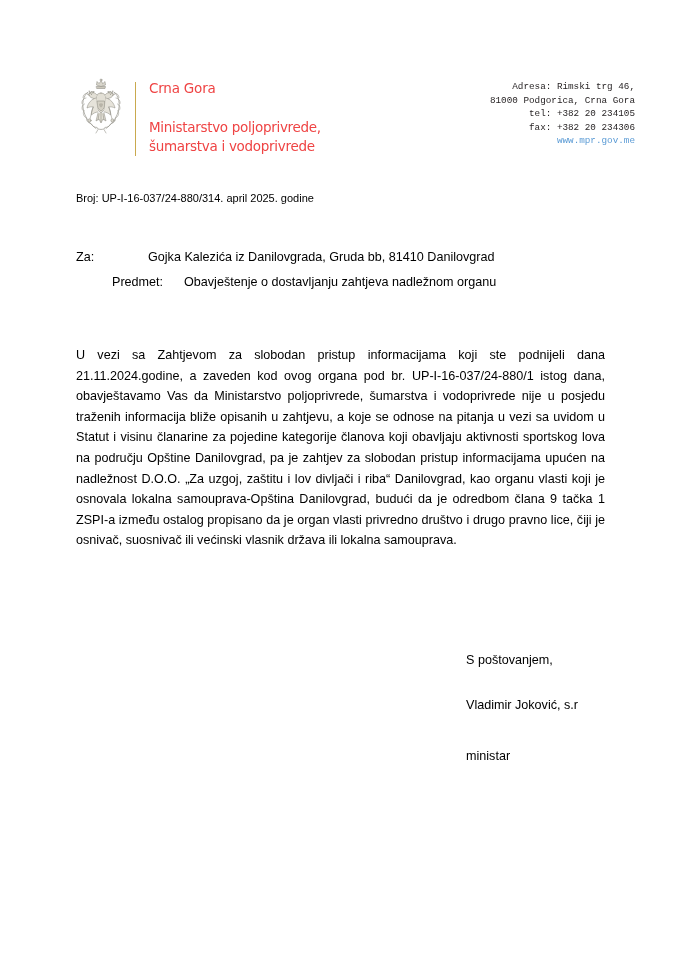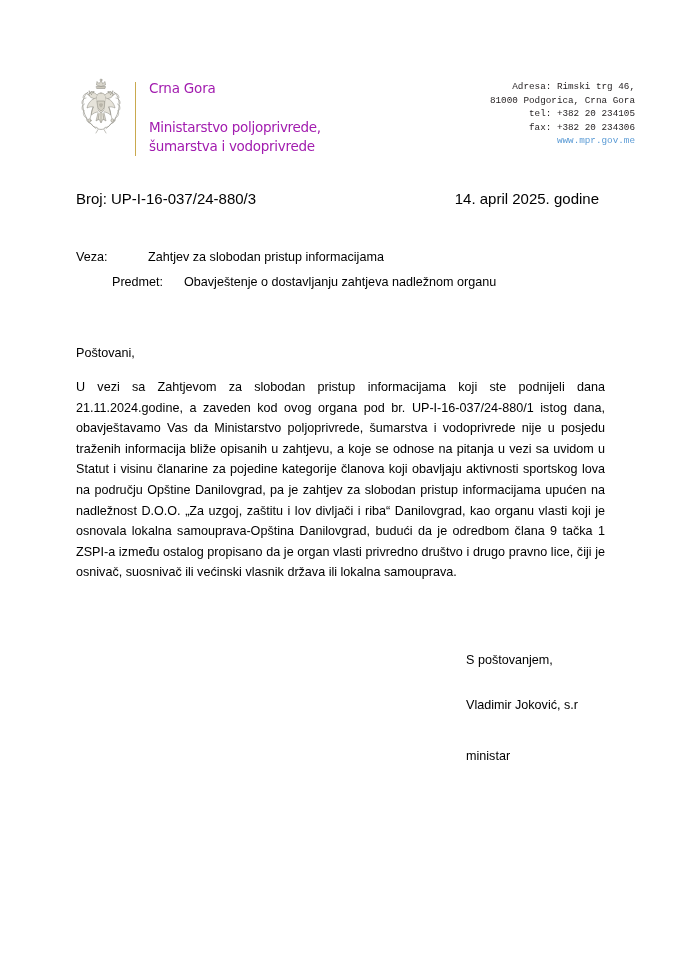--- a/index.html
+++ b/index.html
@@ -50,21 +50,21 @@
     align-self: stretch;
     min-height: 56px;
     background: #c9a94e;
     margin: 4px 0 0 9px;
   }
 
   .brand-text {
     margin-left: 13px;
     padding-top: 1px;
     font-family: "DejaVu Sans", sans-serif;
-    color: #a21caf;
+    color: #ef4444;
   }
 
   .brand-country {
     font-size: 13.5px;
     line-height: 19px;
     letter-spacing: -0.2px;
     white-space: nowrap;
   }
 
   .brand-ministry {
@@ -88,22 +88,22 @@
     color: #5b9bd5;
   }
 
   
   .refline {
     position: absolute;
     left: 76px;
     right: 74px;
     top: 190px;
     display: flex;
-    justify-content: space-between;
-    font-size: 15px;
+    justify-content: flex-start;
+    font-size: 11px;
     line-height: 17px;
   }
   .refline .date { padding-right: 6px; }
 
   
   .fields {
     position: absolute;
     left: 76px;
     top: 245px;
     right: 74px;
@@ -230,31 +230,30 @@
     </div>
   </div>
 
   <div class="refline">
     <div>Broj: UP-I-16-037/24-880/3</div>
     <div class="date">14. april 2025. godine</div>
   </div>
 
   <div class="fields">
     <div class="field-row">
-      <div class="field-label">Veza:</div>
-      <div class="field-value">Zahtjev za slobodan pristup informacijama</div>
+      <div class="field-label">Za:</div>
+      <div class="field-value">Gojka Kalezića iz Danilovgrada, Gruda bb, 81410 Danilovgrad</div>
     </div>
     <div class="field-row">
       <div class="field-label bold">Predmet:</div>
       <div class="field-value">Obavještenje o dostavljanju zahtjeva nadležnom organu</div>
     </div>
   </div>
 
   <div class="body-area">
-    <div class="salutation">Poštovani,</div>
     <p class="para">U vezi sa Zahtjevom za slobodan pristup informacijama koji ste podnijeli dana 21.11.2024.godine, a zaveden kod ovog organa pod  br. UP-I-16-037/24-880/1 istog dana, obavještavamo Vas da Ministarstvo poljoprivrede, šumarstva i vodoprivrede nije u posjedu traženih informacija  bliže opisanih u zahtjevu, a koje se odnose na pitanja u vezi sa uvidom u Statut i visinu članarine za pojedine kategorije članova koji obavljaju aktivnosti sportskog lova na području Opštine Danilovgrad, pa je zahtjev za slobodan pristup informacijama upućen na nadležnost D.O.O. „Za uzgoj, zaštitu i lov divljači i riba“ Danilovgrad, kao organu vlasti koji je osnovala lokalna samouprava-Opština Danilovgrad, budući da je odredbom člana 9 tačka 1 ZSPI-a između ostalog propisano da je organ vlasti privredno društvo i drugo pravno lice, čiji je osnivač, suosnivač ili većinski vlasnik država ili lokalna samouprava.</p>
   </div>
 
   <div class="signature">
     <div class="sig-line">S poštovanjem,</div>
     <div class="sig-name">Vladimir Joković, s.r</div>
     <div class="sig-title">ministar</div>
   </div>
 
 </div>

